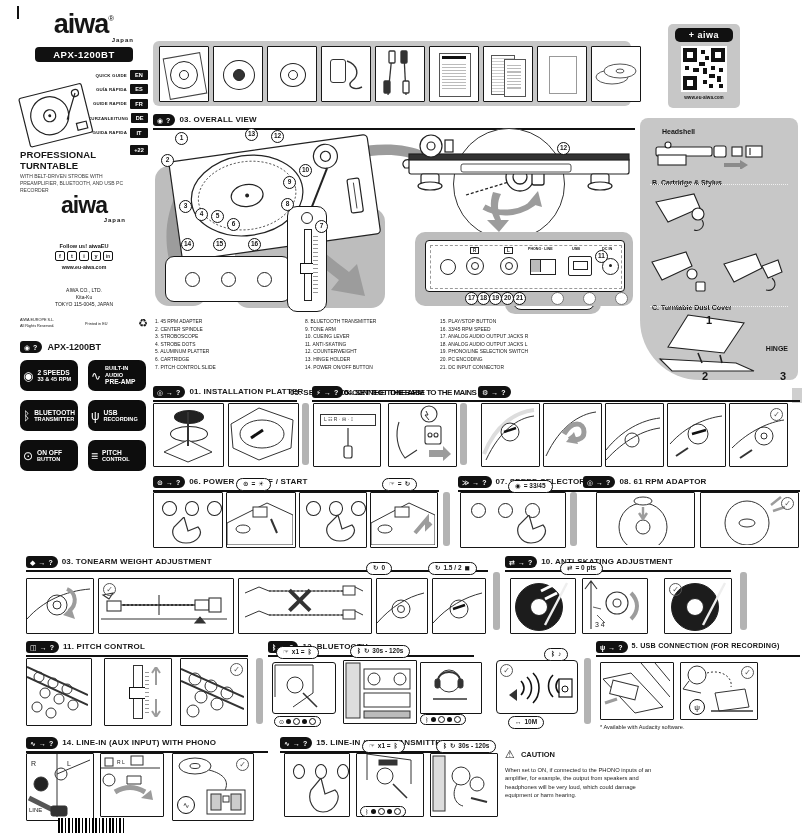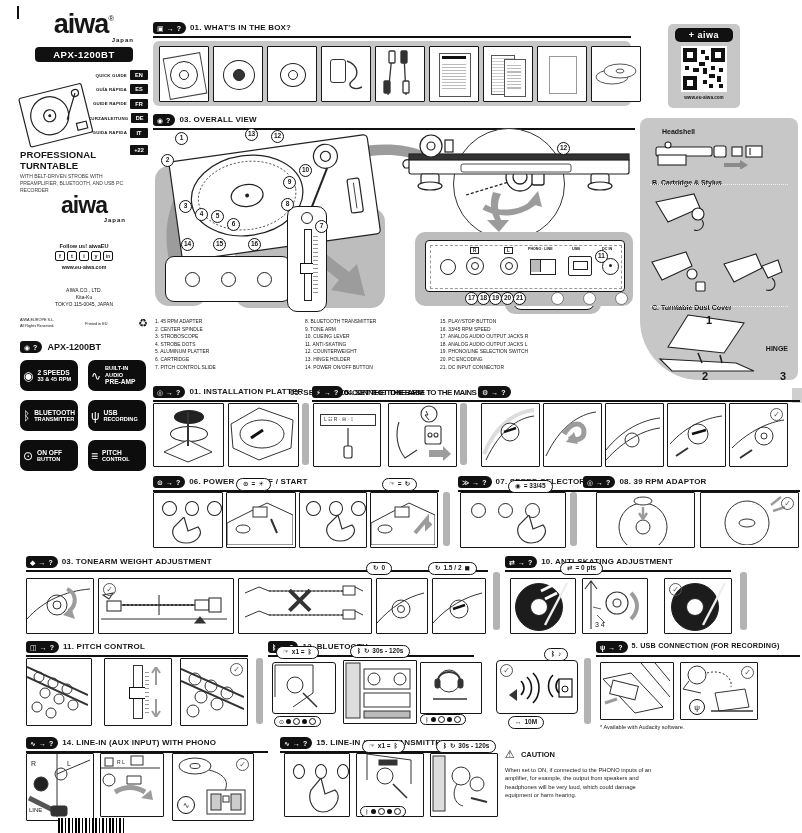--- a/index.html
+++ b/index.html
@@ -193,28 +193,20 @@
       </div>
     <div class="feat">
         <span class="fi">≡</span>
         <span class="ft">
           <span class="f1">PITCH</span>
           <span class="f2">CONTROL</span>
         </span>
       </div>
   </div>
 
-  <div class="hdr" style="left:153px;top:22px;width:478px">
-    <span class="badge">
-      <span>▣</span>
-      <span>→</span>
-      <span class="q">?</span>
-    </span>
-    <span class="htitle">01. WHAT'S IN THE BOX?</span>
-  </div>
   <div class="gray" style="left:153px;top:41px;width:478px;height:65px;display:flex;gap:4px;align-items:center;padding:0 6px;box-sizing:border-box">
     <div class="panel" style="position:relative;width:48px;height:54px;flex:none">
         <div class="disc" style="left:10px;top:14px;width:26px;height:26px"></div>
         <div class="disc" style="left:19px;top:23px;width:8px;height:8px"></div>
         <div class="abs" style="left:6px;top:8px;width:36px;height:40px;border:1px solid #444;transform:rotate(-10deg)"></div>
       </div>
     <div class="panel" style="position:relative;width:48px;height:54px;flex:none">
         <div class="disc" style="left:9px;top:13px;width:30px;height:28px"></div>
         <div class="disc" style="left:19px;top:22px;width:10px;height:10px;background:#333"></div>
       </div>
@@ -731,21 +723,21 @@
       <span>= 33/45</span>
     </div>
   <div class="divider" style="left:570px;top:492px;height:54px"></div>
 
   <div class="hdr" style="left:583px;top:476px;width:217px">
     <span class="badge">
         <span>◎</span>
         <span>→</span>
         <span class="q">?</span>
       </span>
-    <span class="htitle">08. 39 RPM ADAPTOR</span>
+    <span class="htitle">08. 61 RPM ADAPTOR</span>
   </div>
   <div class="panel" style="left:596px;top:492px;width:97px;height:54px">
       <svg width="94" height="52" viewBox="0 0 94 52">
         <g fill="#fff" stroke="#333" stroke-width="1">
           <circle cx="46" cy="34" r="24"></circle>
           <circle cx="46" cy="34" r="7"></circle>
           <ellipse cx="46" cy="8" rx="9" ry="4"></ellipse>
           <path d="M46 14 L46 24 M42 20 L46 26 L50 20" stroke="#9c9c9c" stroke-width="2.4" fill="none"></path>
         </g>
       </svg>

